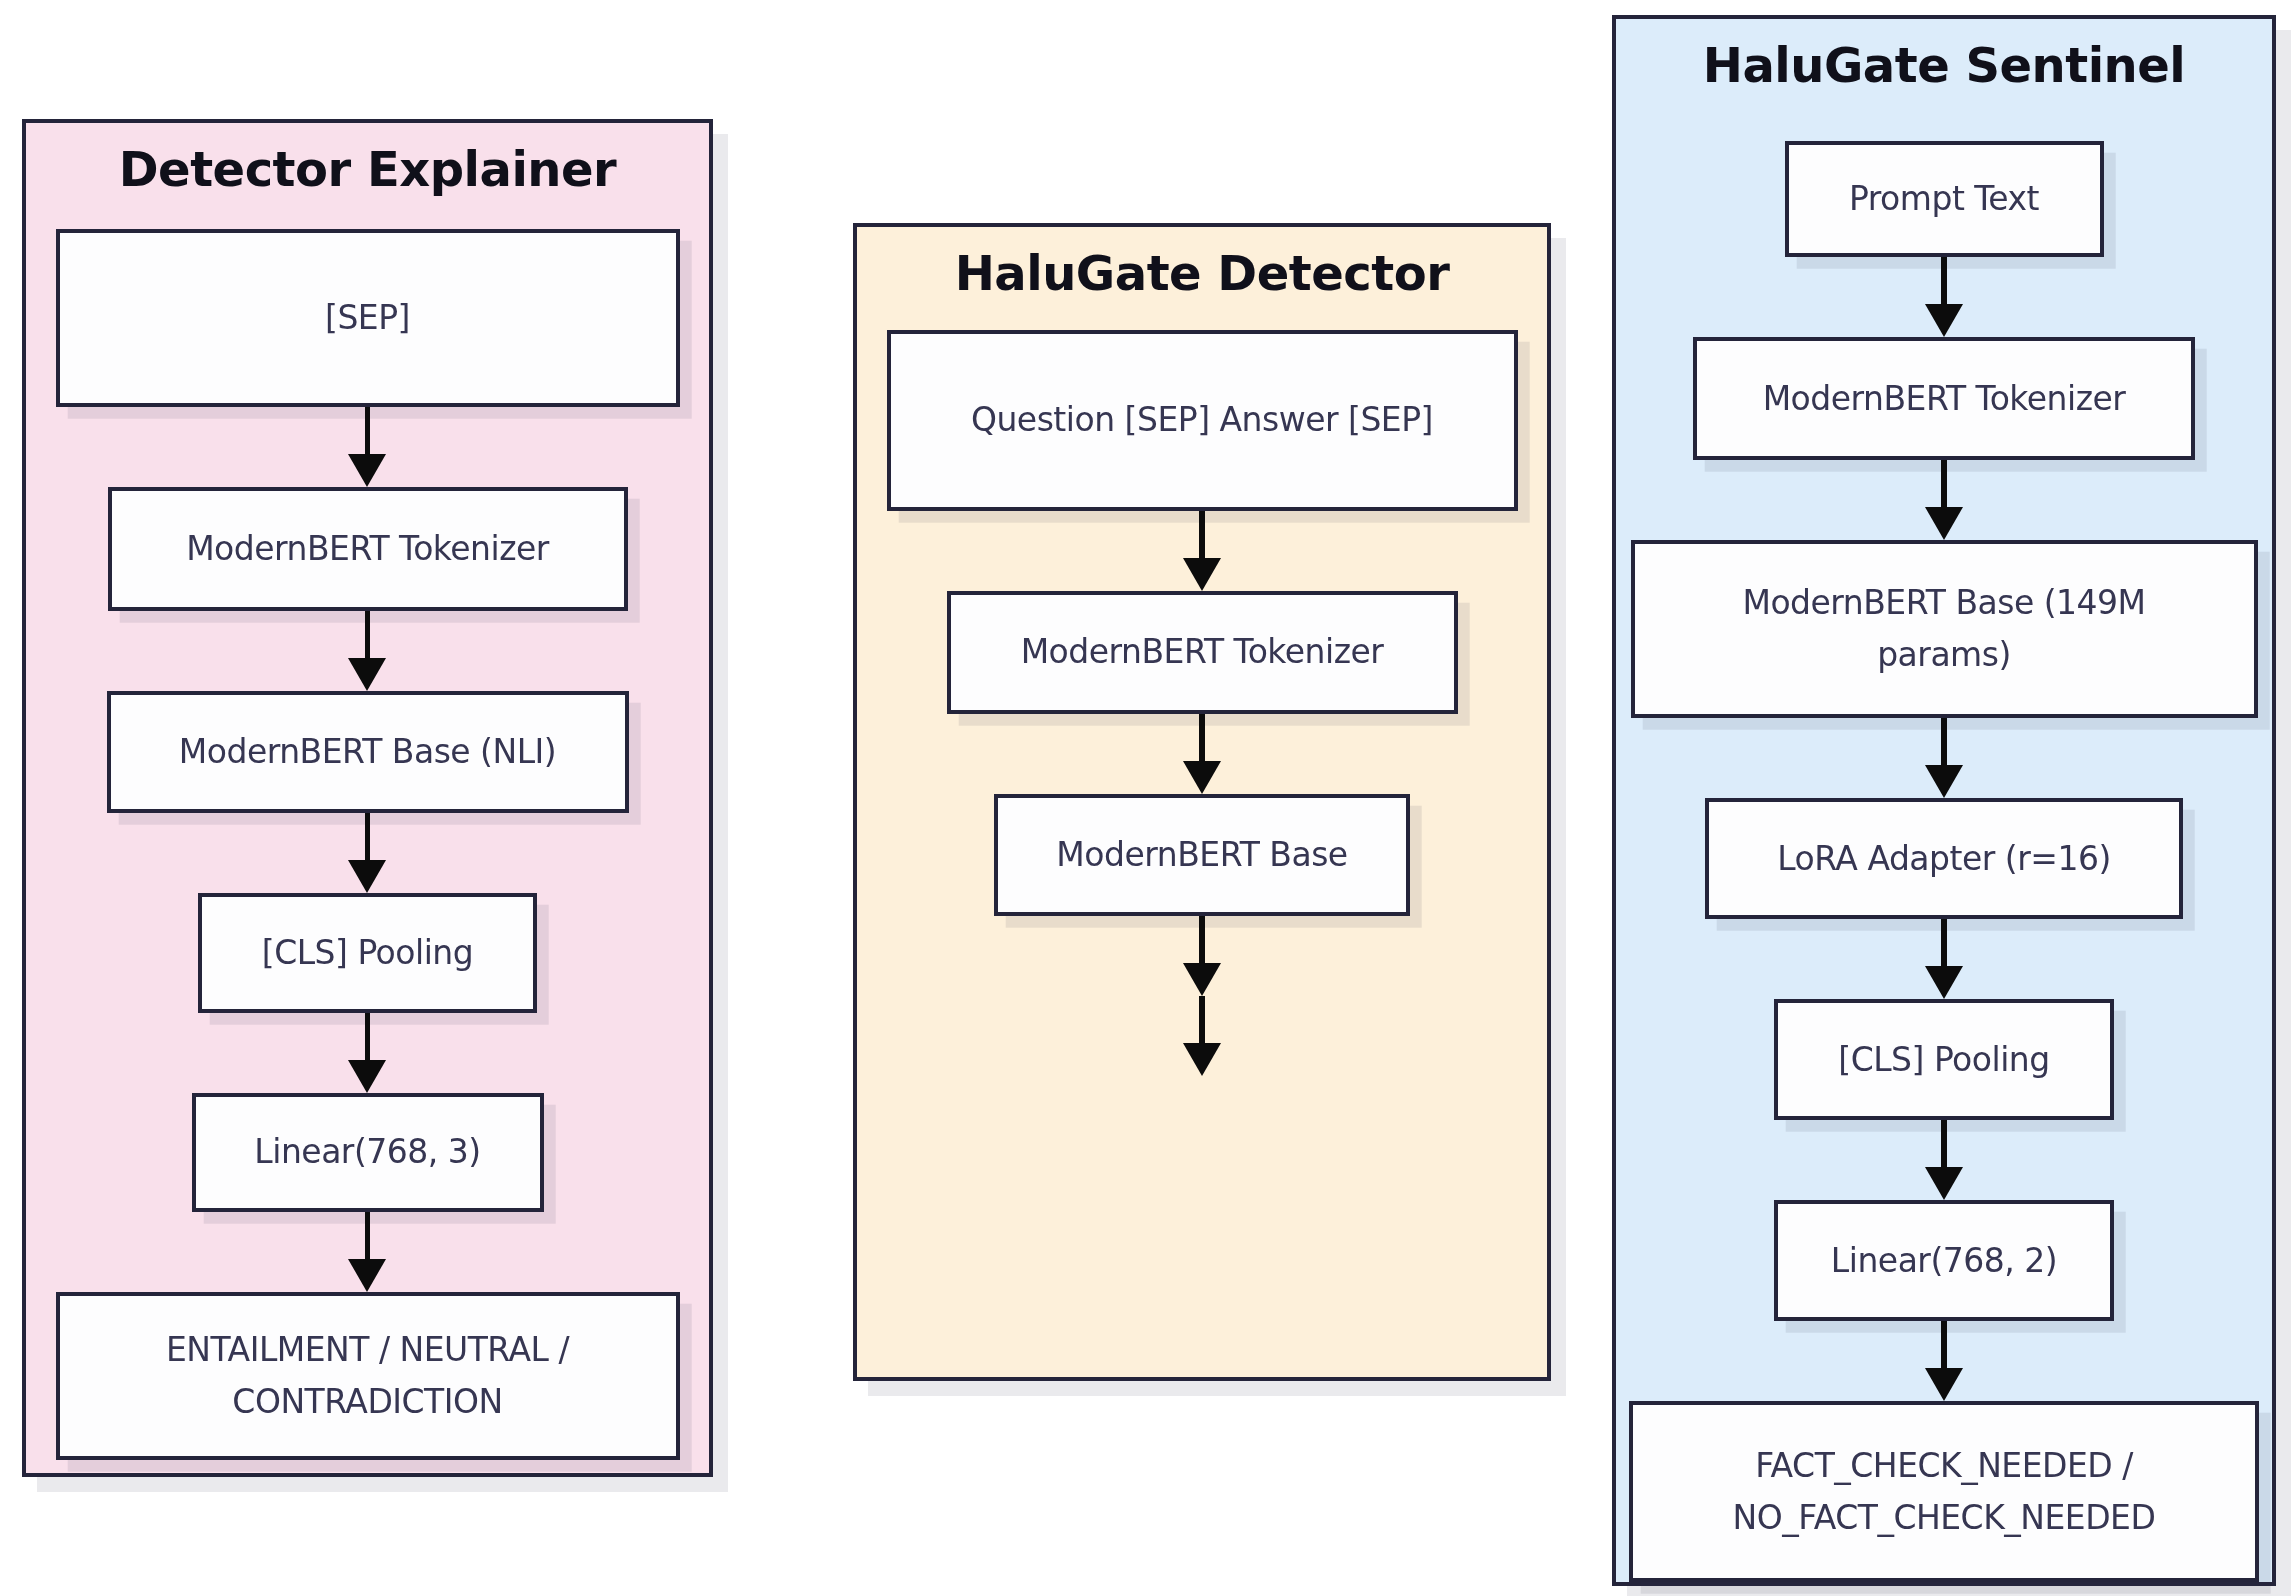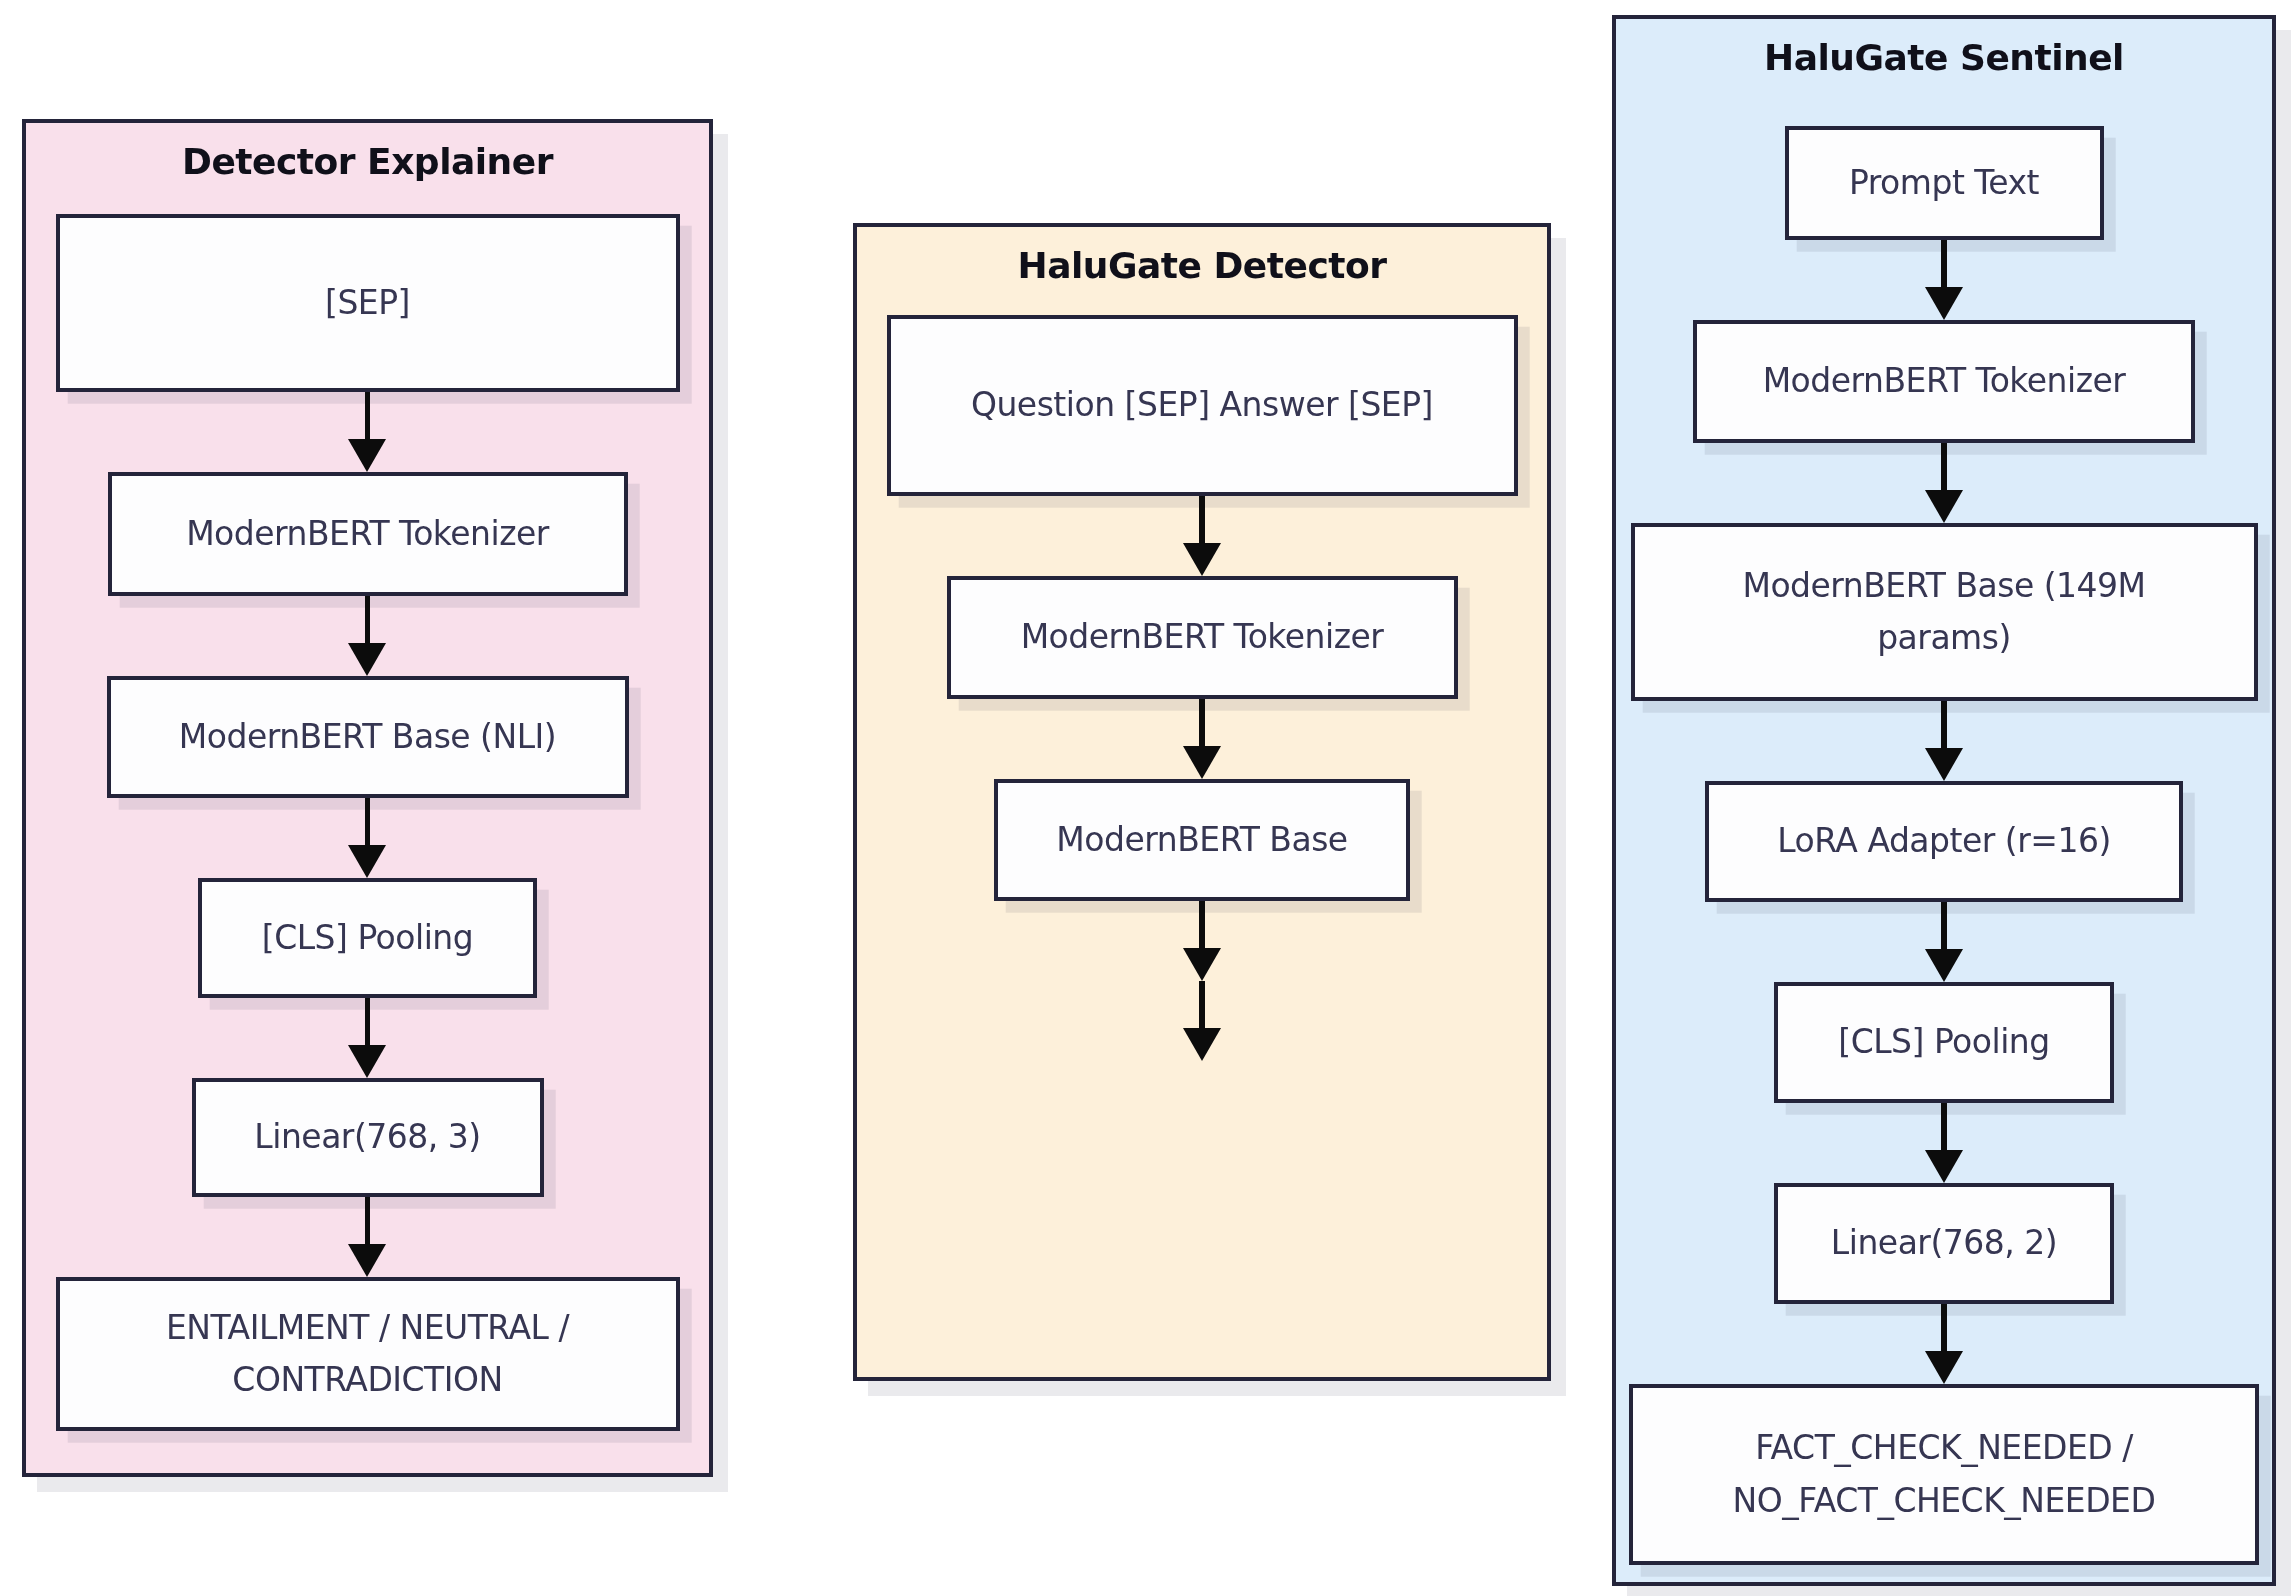--- a/index.html
+++ b/index.html
@@ -15,21 +15,21 @@
     box-sizing:border-box;
     border:4.8px solid #24243a;
     box-shadow:15px 15px 0 rgba(50,50,80,0.10);
   }
   .panel-explainer{left:22px;top:119px;width:691px;height:1358px;background:#f9e0eb;}
   .panel-detector{left:817px;top:223px;width:698px;height:1158px;background:#fdf0da;margin-left:36px;}
   .panel-sentinel{left:1612px;top:15px;width:664px;height:1571px;background:#dcecfa;}
   .panel-title{
     text-align:center;
     margin-top:18px;
-    font-size:36px;
+    font-size:48px;
     font-weight:600;
     letter-spacing:-0.5px;
     color:#10101a;
   }
   .flow{
     display:flex;
     flex-direction:column;
     align-items:center;
   }
   .panel-explainer .flow{margin-top:32px;}
@@ -38,21 +38,21 @@
   .node{
     box-sizing:border-box;
     background:#fdfdfe;
     border:4.8px solid #24243a;
     box-shadow:11.7px 11.7px 0 rgba(50,50,80,0.10);
     display:flex;
     flex-direction:column;
     justify-content:center;
     align-items:center;
     text-align:center;
-    padding:21px 16px;
+    padding:28px 16px;
     font-size:33px;
     font-weight:500;
     letter-spacing:-0.5px;
     color:#363652;
   }
   .node span{display:block;line-height:1.58;}
   .arrow{
     width:5.8px;
     height:47px;
     background:#0c0c0c;

